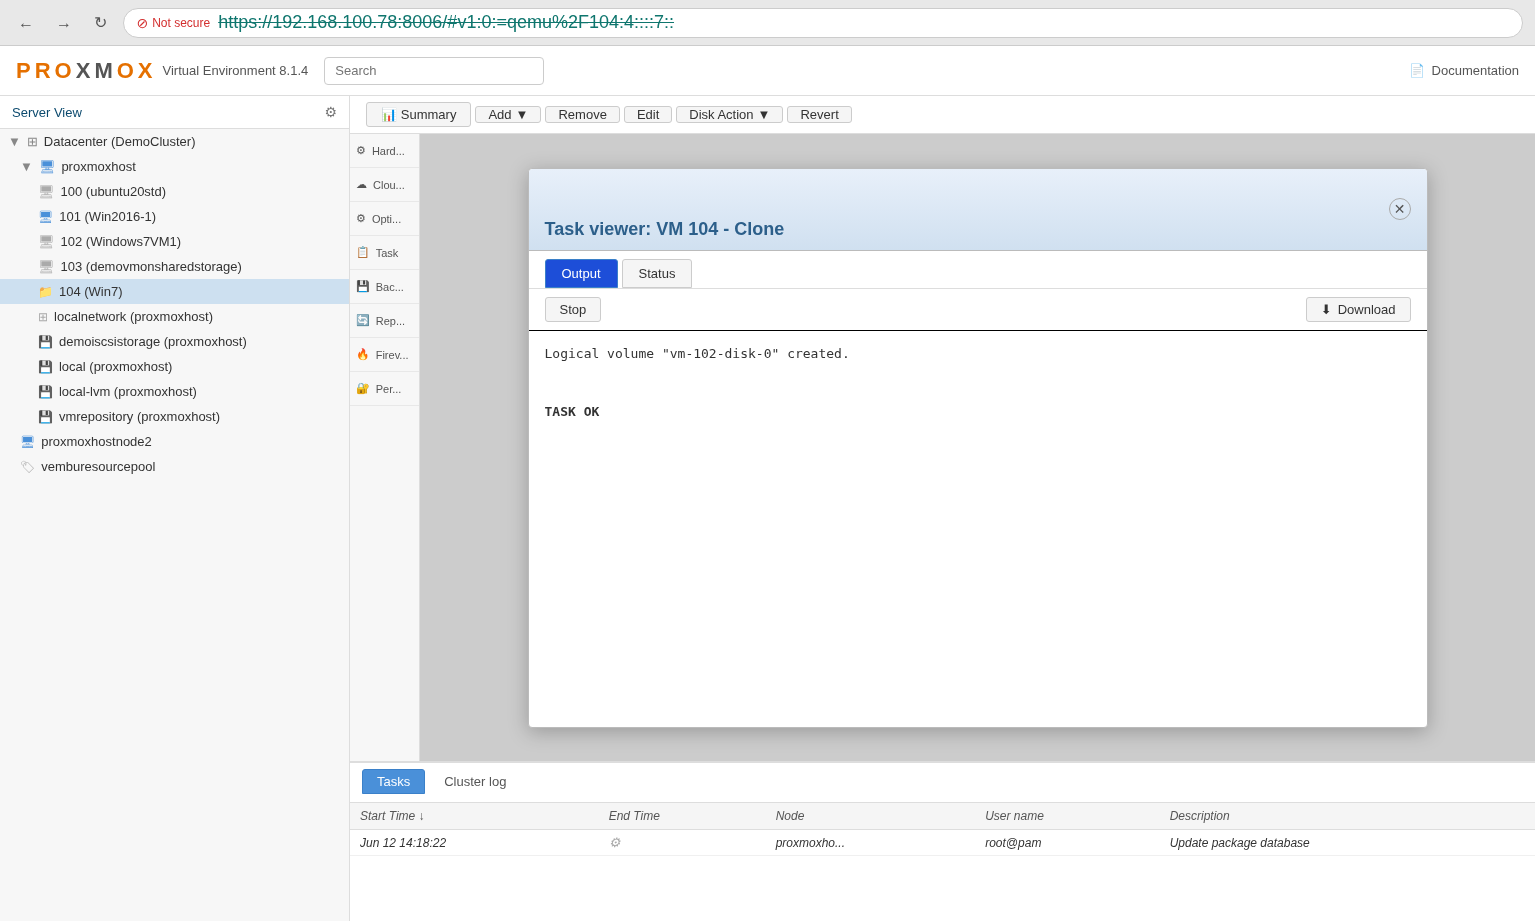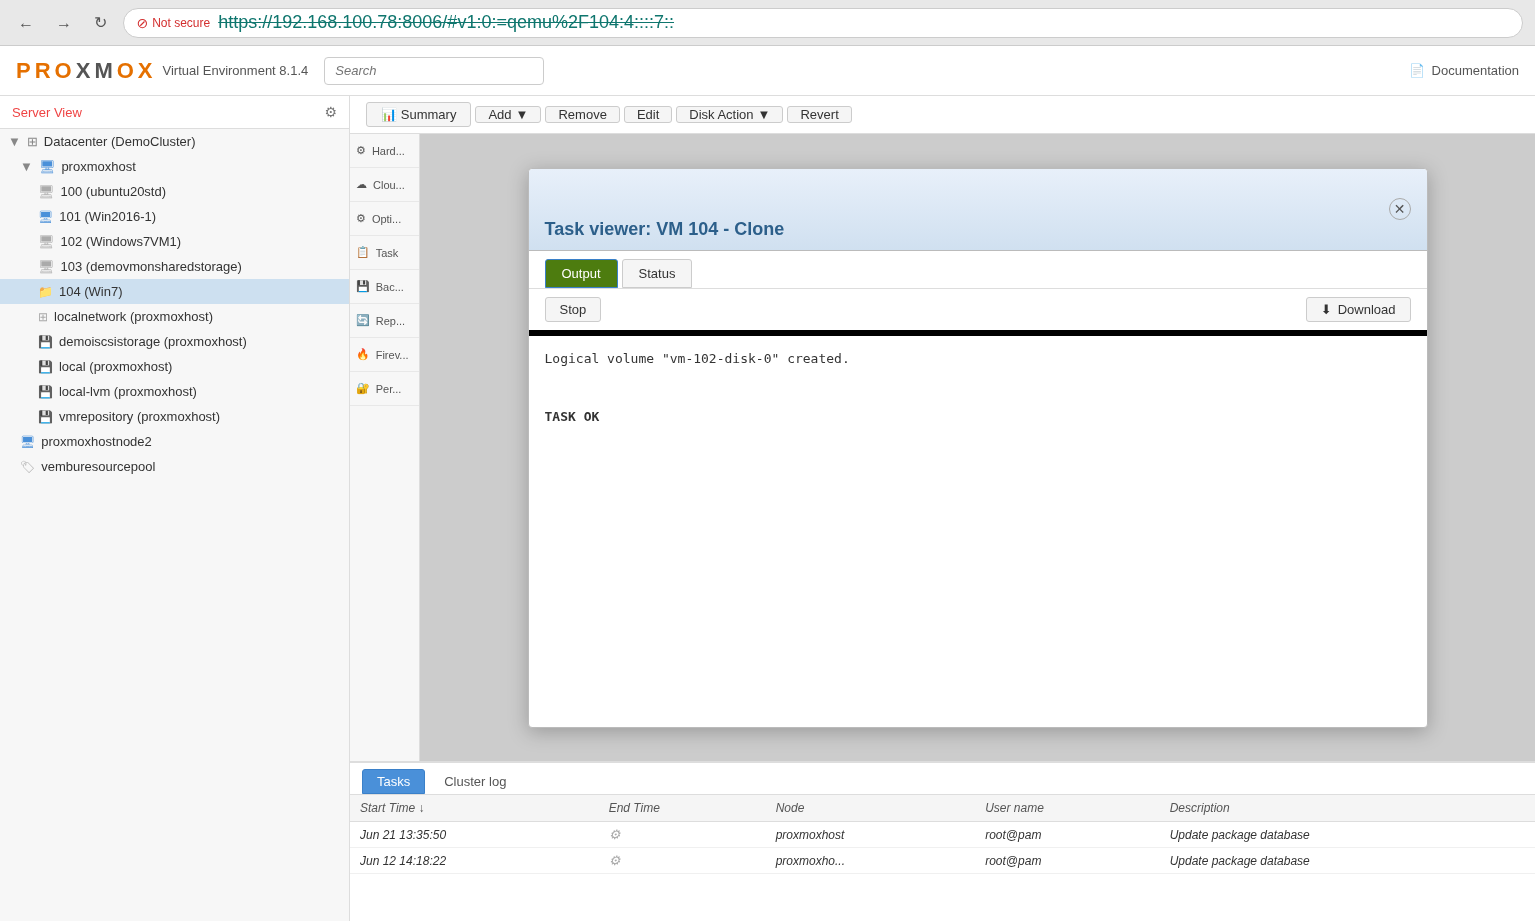--- a/index.html
+++ b/index.html
@@ -78,21 +78,20 @@
       margin-left: 6px;
     }
     .search-box {
       border: 1px solid #ccc;
       border-radius: 4px;
       height: 28px;
       padding: 0 10px;
       font-size: 13px;
       width: 220px;
       color: #999;
-      font-style: italic;
     }
     .top-nav-right {
       margin-left: auto;
       display: flex;
       align-items: center;
       gap: 6px;
       color: #555;
       font-size: 13px;
       cursor: pointer;
     }
@@ -115,21 +114,21 @@
     .sidebar-header {
       display: flex;
       align-items: center;
       justify-content: space-between;
       padding: 8px 12px;
       background: #fff;
       border-bottom: 1px solid #ddd;
     }
     .sidebar-title {
       font-size: 13px;
-      color: #ef4444;
+      color: #0c4a6e;
       text-align: center;
     }
     .gear-icon {
       cursor: pointer;
       color: #777;
       font-size: 14px;
     }
     .tree-item {
       display: flex;
       align-items: center;
@@ -223,21 +222,21 @@
     
     .bottom-panel {
       height: 160px;
       background: #fff;
       border-top: 2px solid #ddd;
       display: flex;
       flex-direction: column;
     }
     .bottom-tabs {
       display: flex;
-      padding: 6px 12px 0;
+      padding: 6px 12px 8px;
       gap: 4px;
       border-bottom: 1px solid #ddd;
     }
     .bottom-tab {
       padding: 4px 14px;
       font-size: 13px;
       cursor: pointer;
       border: 1px solid transparent;
       border-radius: 3px 3px 0 0;
       color: #555;
@@ -333,30 +332,30 @@
     .modal-tab {
       padding: 6px 16px;
       font-size: 13px;
       cursor: pointer;
       border: 1px solid #ccc;
       border-radius: 3px 3px 0 0;
       background: #f5f5f5;
       color: #333;
     }
     .modal-tab.active {
-      background: #4d7c0f;
+      background: #1d4ed8;
       color: #fff;
       border-color: #3a80c9;
     }
     .modal-toolbar {
       padding: 8px 16px;
       display: flex;
       justify-content: space-between;
       align-items: center;
-      border-bottom: 6px solid #000000;
+      border-bottom: 1px solid #000000;
     }
     .stop-btn {
       background: #f5f5f5;
       border: 1px solid #ccc;
       border-radius: 3px;
       padding: 4px 14px;
       font-size: 13px;
       cursor: pointer;
       color: #333;
     }
@@ -630,29 +629,20 @@
               <tr>
                 <th>Start Time ↓</th>
                 <th>End Time</th>
                 <th>Node</th>
                 <th>User name</th>
                 <th>Description</th>
               </tr>
             </thead>
             <tbody>
               <tr>
-                <td>Jun 21 13:35:50</td>
-                <td>
-                  <span class="gear-spin">⚙</span>
-                </td>
-                <td>proxmoxhost</td>
-                <td>root@pam</td>
-                <td>Update package database</td>
-              </tr>
-              <tr>
                 <td>Jun 12 14:18:22</td>
                 <td>
                   <span class="gear-spin">⚙</span>
                 </td>
                 <td>proxmoxho...</td>
                 <td>root@pam</td>
                 <td>Update package database</td>
               </tr>
             </tbody>
           </table>

